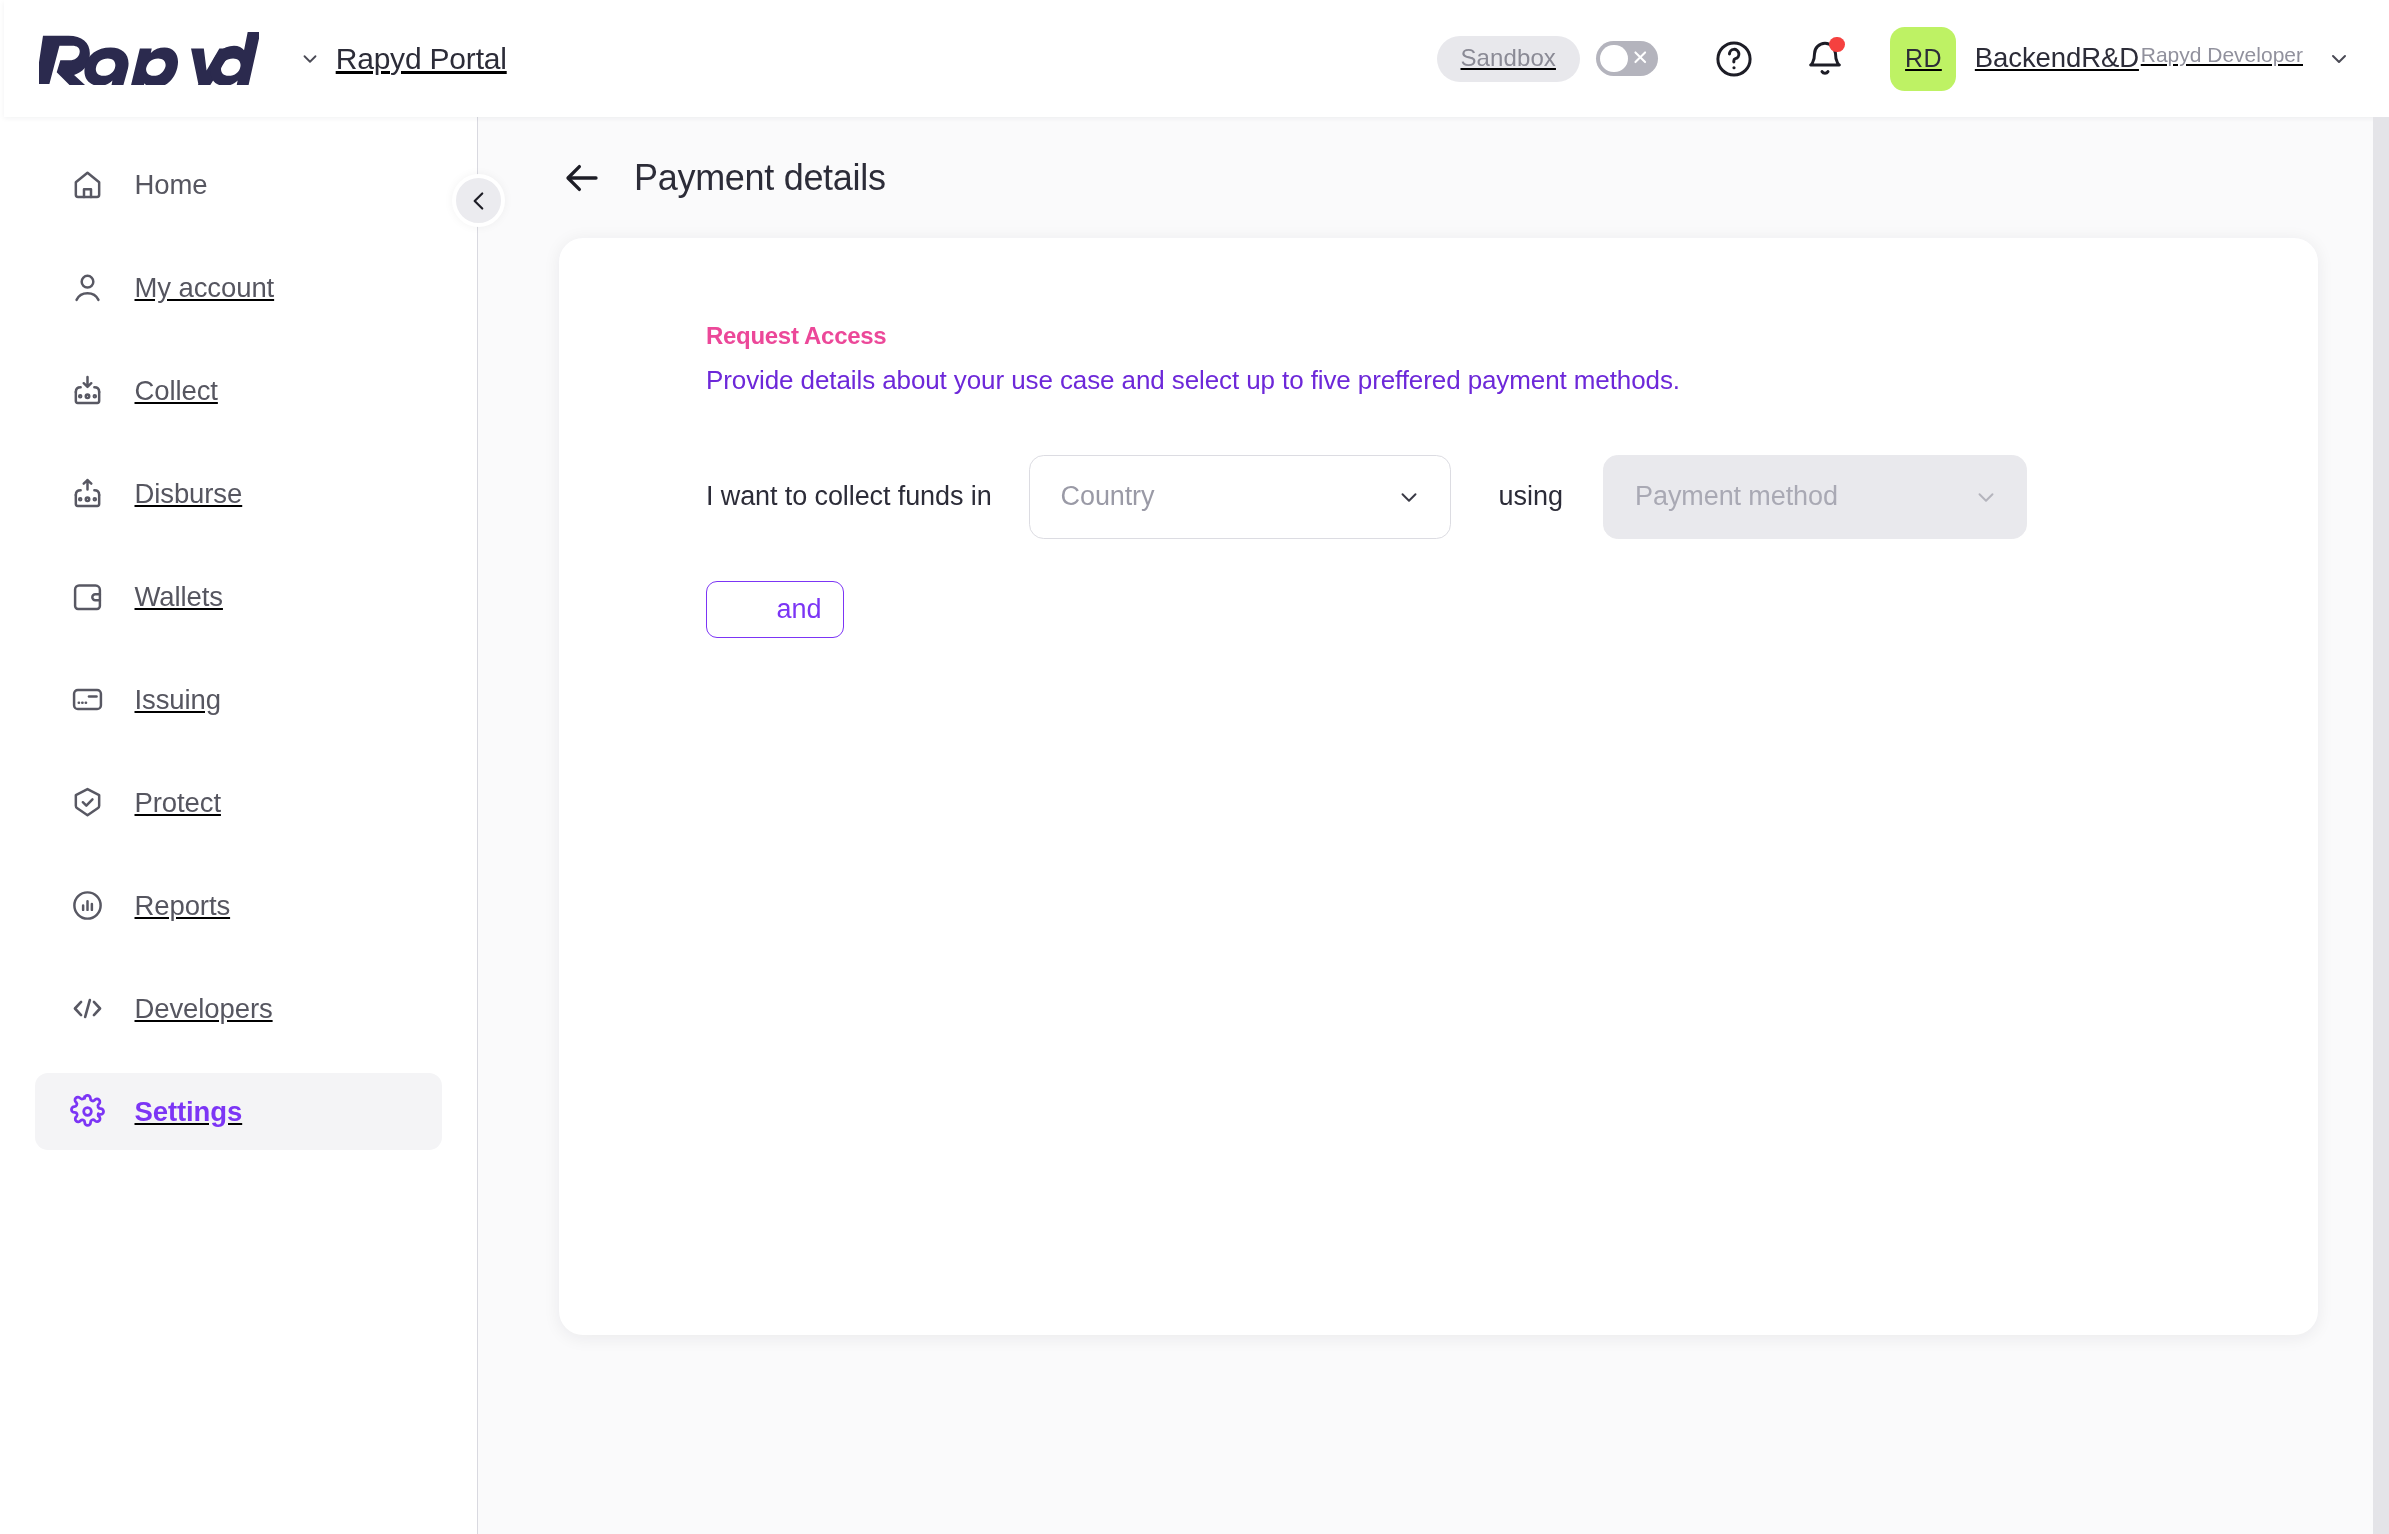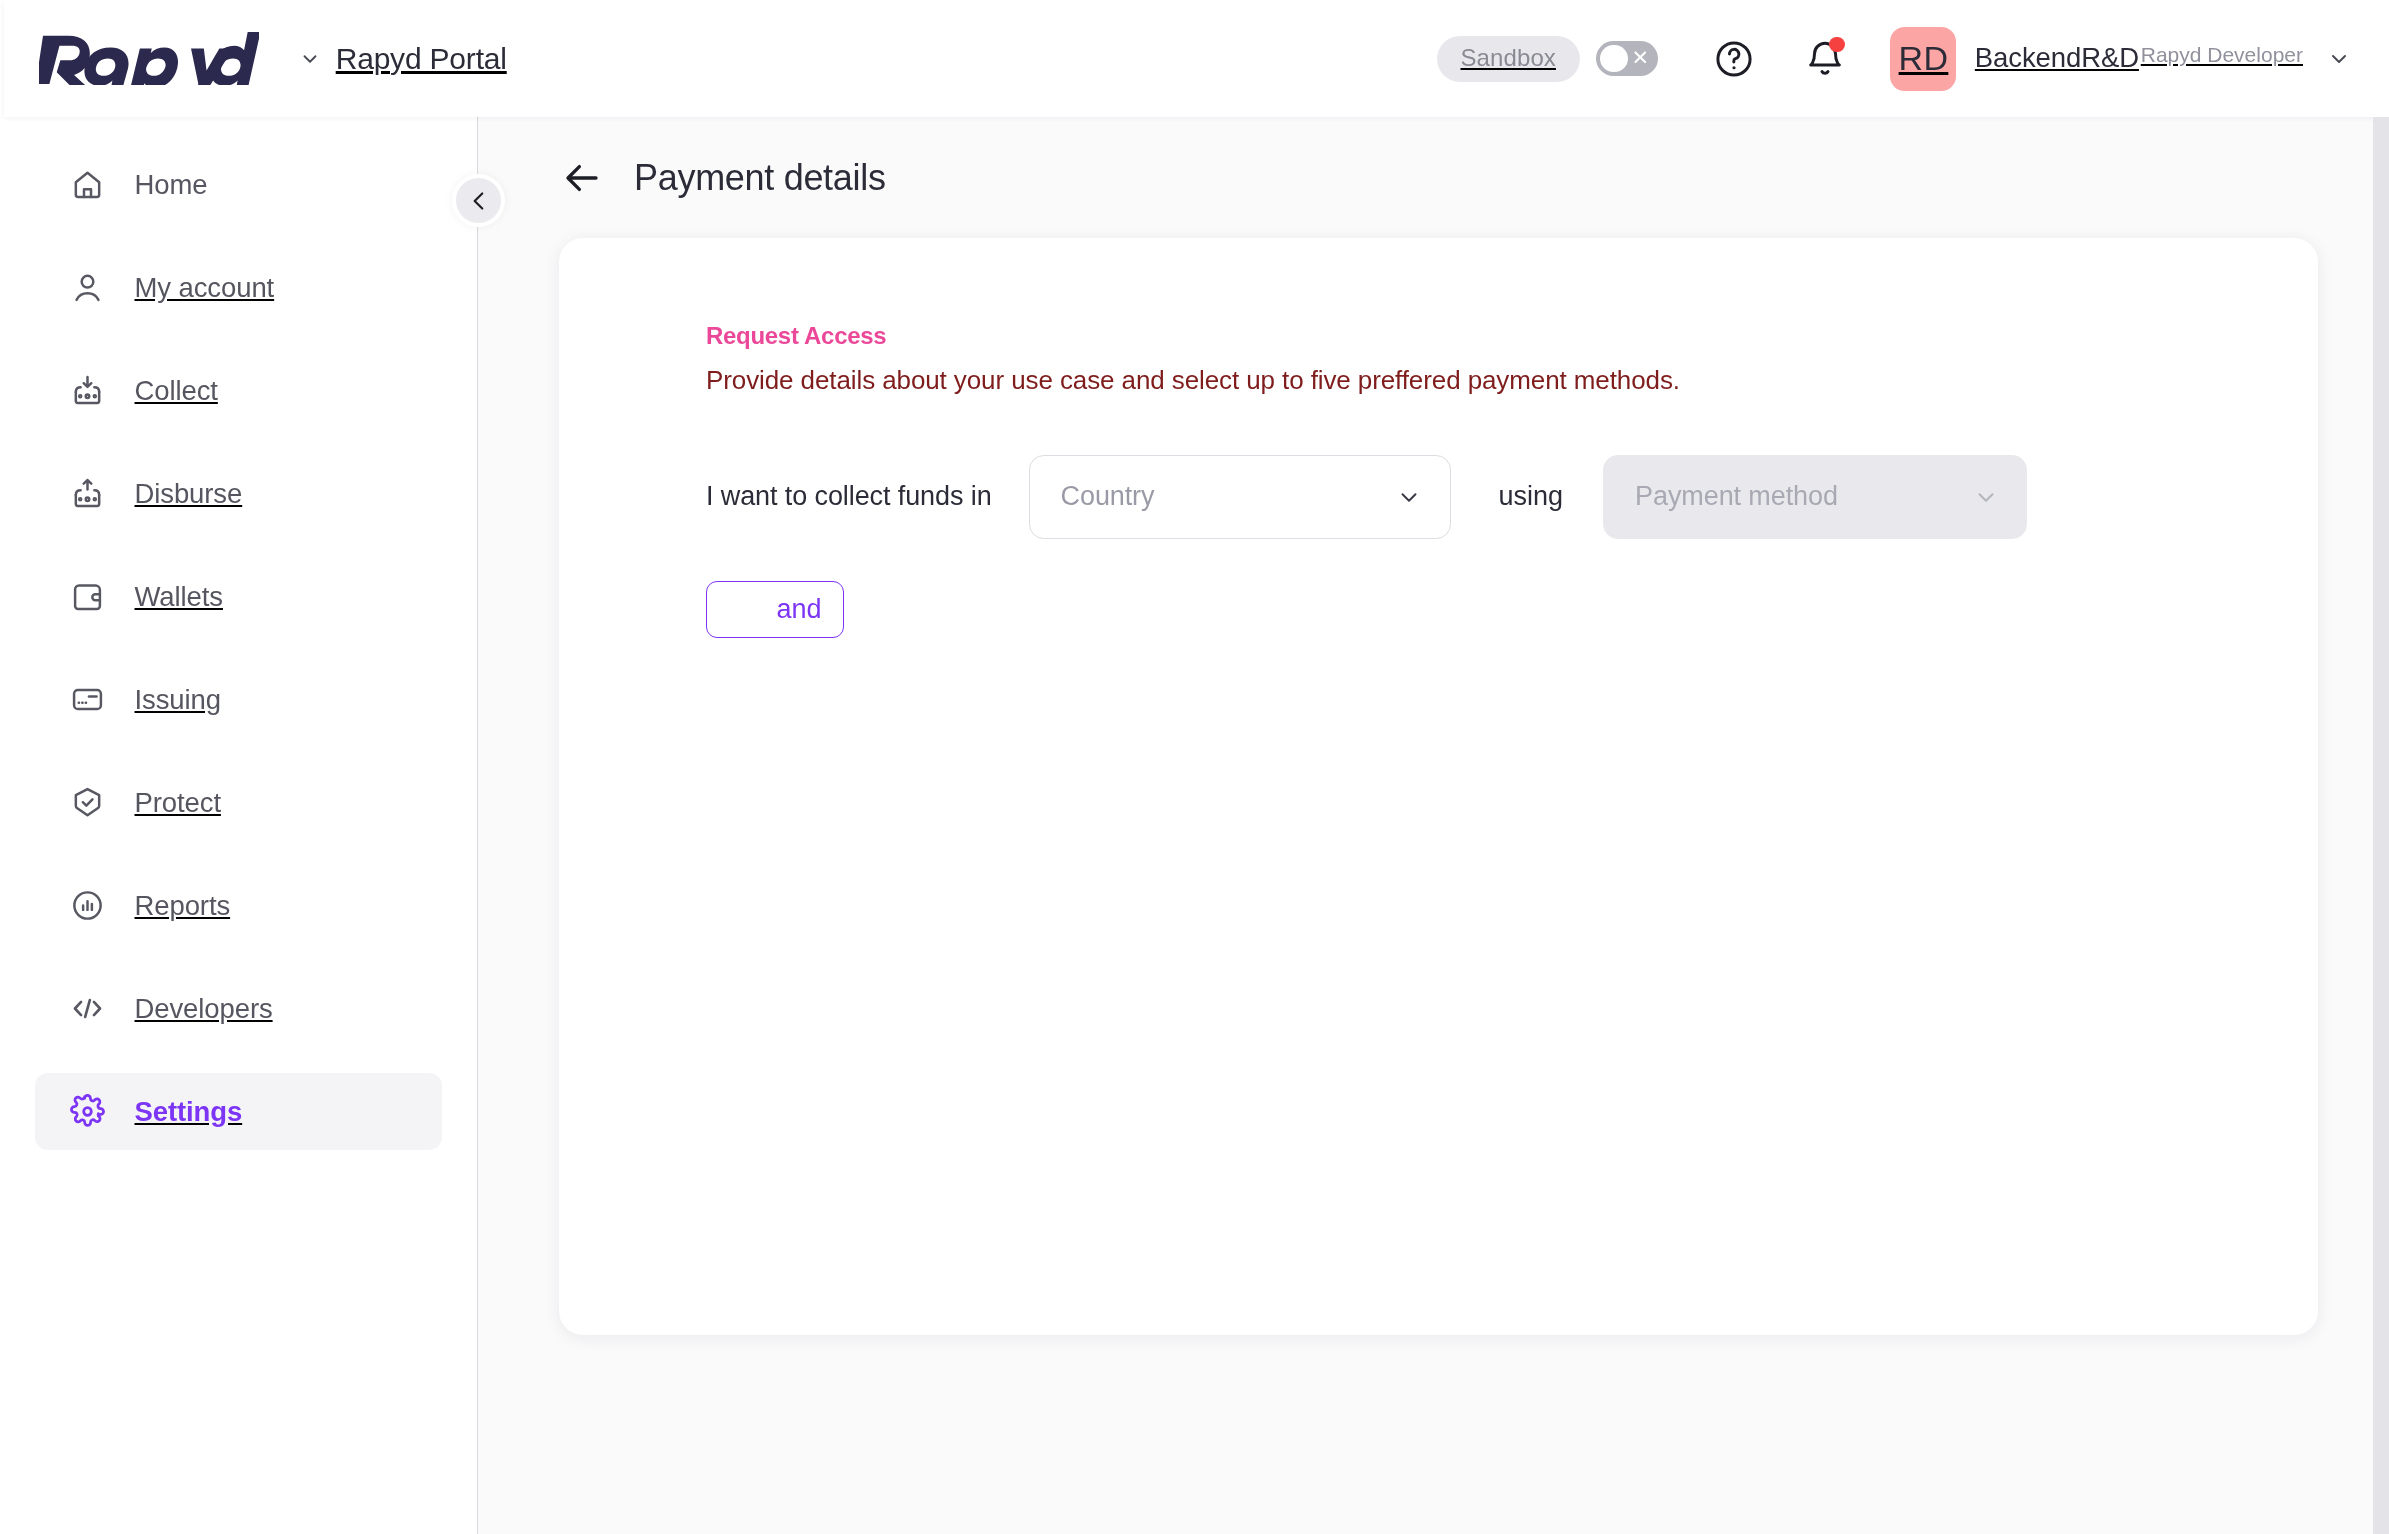--- a/index.html
+++ b/index.html
@@ -121,25 +121,25 @@
 
   .user-chip {
     display: flex;
     align-items: center;
     gap: 0;
     cursor: pointer;
   }
   .avatar {
     width: 66px; height: 64px;
     border-radius: 14.7px;
-    background: #fca5a5;
+    background: #bef264;
     display: flex;
     align-items: center;
     justify-content: center;
-    font-size: 34px;
+    font-size: 25px;
     color: #2c2c38;
     letter-spacing: 0.3px;
   }
   .user-meta {
     margin-left: 18.4px;
     display: flex;
     flex-direction: row;
     justify-content: center;
     gap: 1.8px;
   }
@@ -254,21 +254,21 @@
 
   .card-title {
     font-size: 24px;
     font-weight: bold;
     color: #ec4899;
     letter-spacing: -0.3px;
   }
   .card-sub {
     margin-top: 14.7px;
     font-size: 26px;
-    color: #7f1d1d;
+    color: #6d28d9;
     letter-spacing: -0.1px;
   }
 
   .rule-row {
     margin-top: 59px;
     display: flex;
     align-items: center;
     gap: 0;
   }
   .rule-text {

